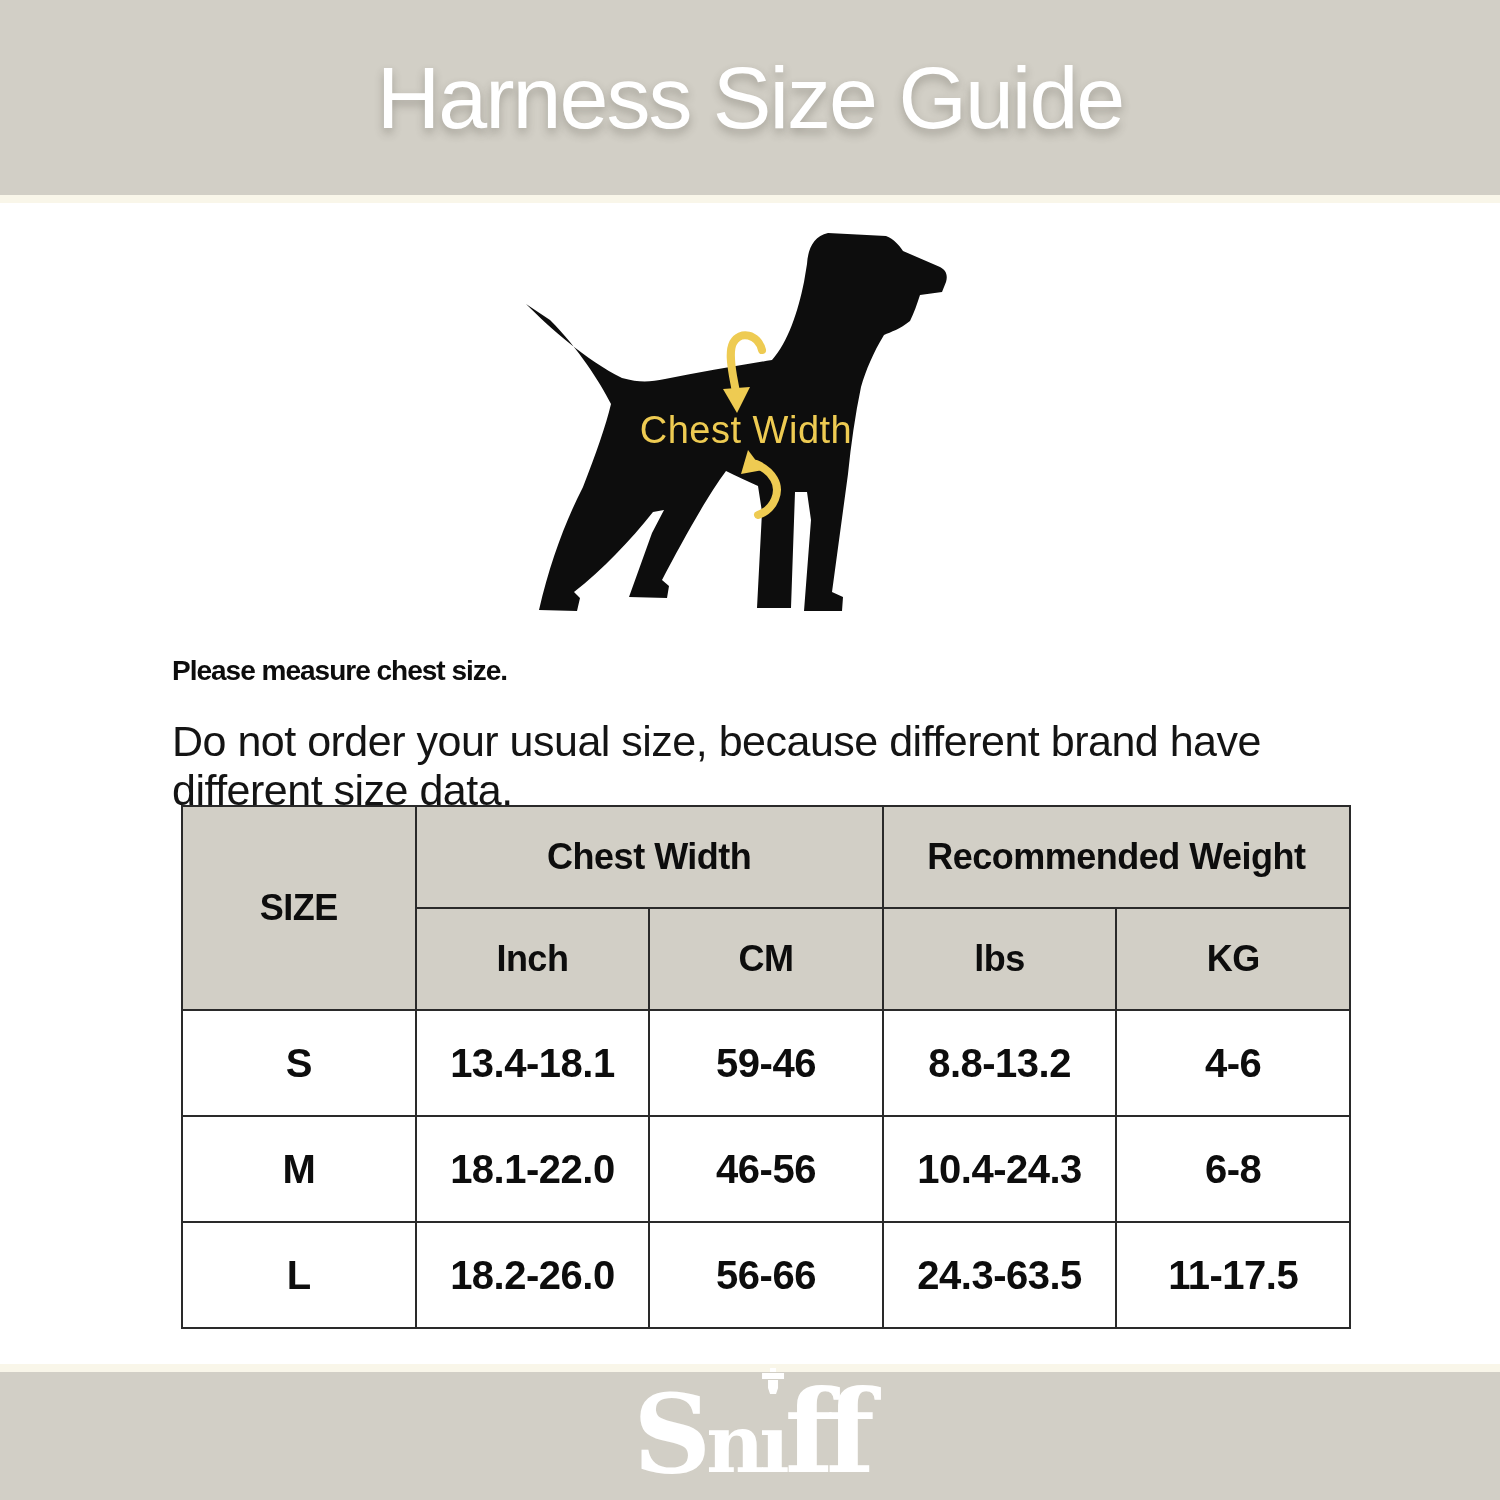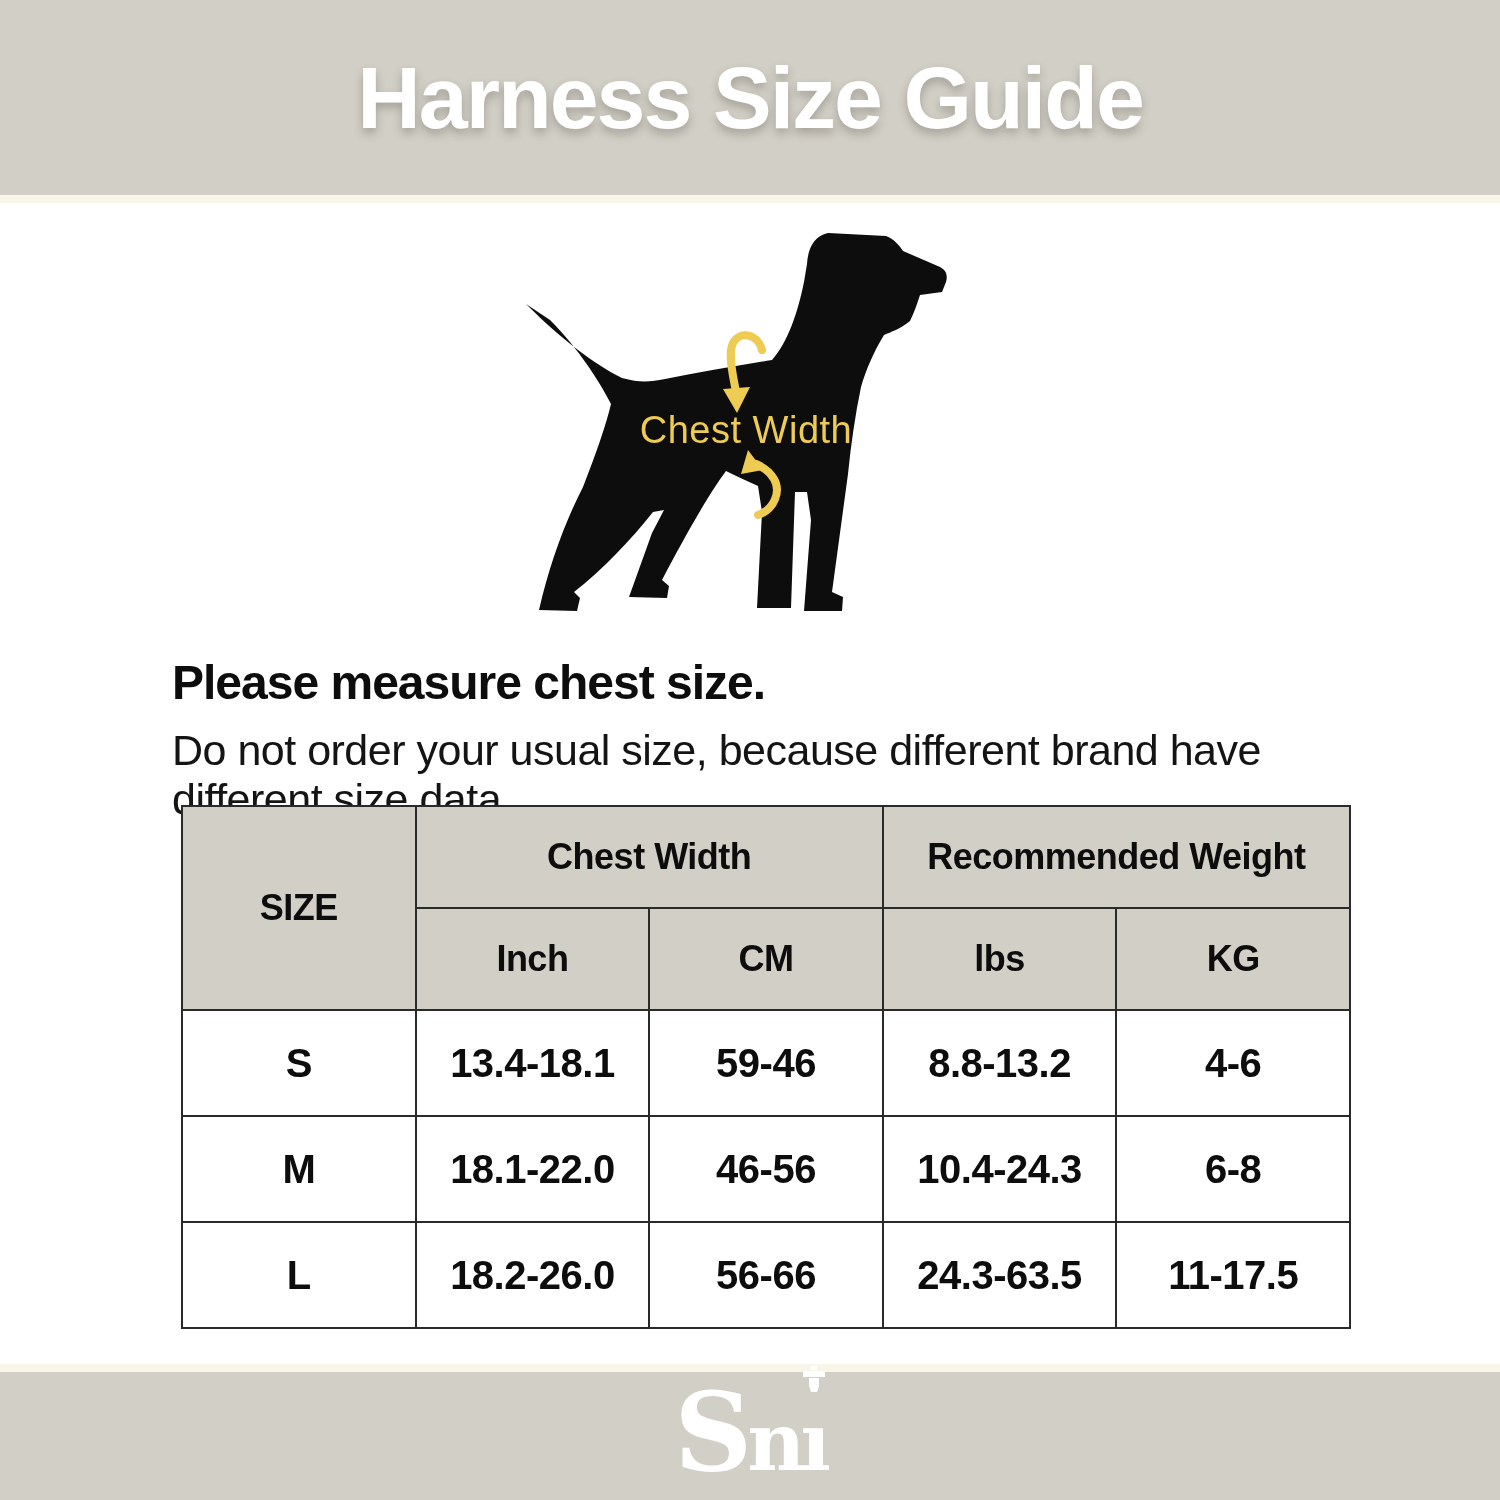--- a/index.html
+++ b/index.html
@@ -11,21 +11,21 @@
     font-family:"Liberation Sans", sans-serif;
     color:#0d0d0d;
   }
   
   .header-band{
     position:absolute;left:0;top:0;width:1500px;height:195px;
     background:var(--band,#d2cfc6);
     display:flex;align-items:center;justify-content:center;
   }
   .header-title{
-    font-size:88px;font-weight:bold;letter-spacing:-2px;
+    font-size:88px;font-weight:normal;letter-spacing:-2px;
     color:#ffffff;
     text-shadow:0 5px 10px rgba(60,55,45,.30);
     margin:0;
   }
   .cream-strip{
     position:absolute;left:0;width:1500px;height:8px;
     background:#f7f3e2;opacity:.75;
   }
   .cream-strip.top{top:195px;}
   .cream-strip.bottom{top:1364px;}
@@ -37,22 +37,22 @@
   .chest-label-text{
     font-family:"Liberation Sans", sans-serif;
     font-weight:400;
     letter-spacing:.5px;
   }
   
   .instructions{
     position:absolute;left:172px;top:655px;width:1210px;
   }
   .instructions h2{
-    margin:0 0 16px 0;
-    font-size:48px;font-weight:bold;letter-spacing:-1px;
+    margin:0 0 30px 0;
+    font-size:28px;font-weight:bold;letter-spacing:-1px;
   }
   .instructions p{
     margin:0;
     font-size:43px;font-weight:400;letter-spacing:-.5px;
     color:#141414;
   }
   
   .size-table{
     position:absolute;left:181px;top:805px;width:1170px;
     border-collapse:collapse;table-layout:fixed;
@@ -200,16 +200,17 @@
 
   <div class="cream-strip bottom"></div>
 
   <div class="footer-band">
     <div class="brand-logo">
       <span class="l-s">S</span>
         <span class="l-n">n</span>
         <span class="l-i"><span>ı</span><svg class="hydrant" width="26" height="32" viewBox="0 0 26 32">
             <path fill="#ffffff" d="M10 0 h6 v4 h-6 z M2 5 h22 v6 H2 z M8 12 h10 v8 l-2 6 h-6 l-2 -6 z"></path>
           </svg></span>
+        <span class="l-ff">ff</span>
     </div>
   </div>
 
 </div>
 
 </body></html>

